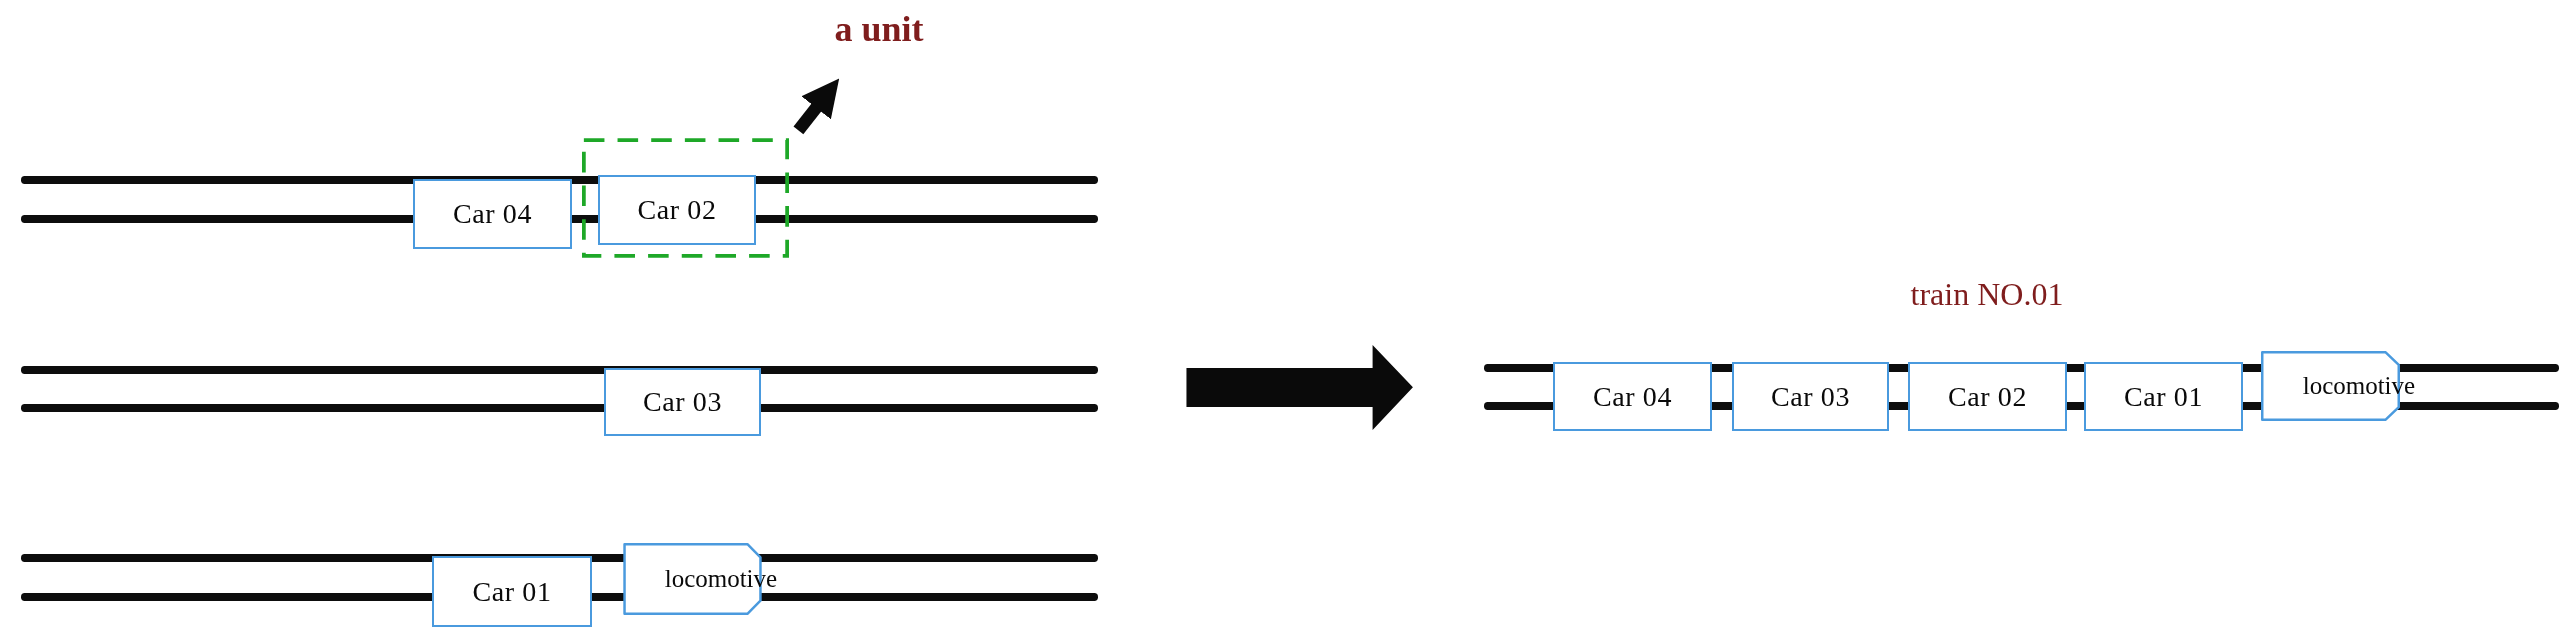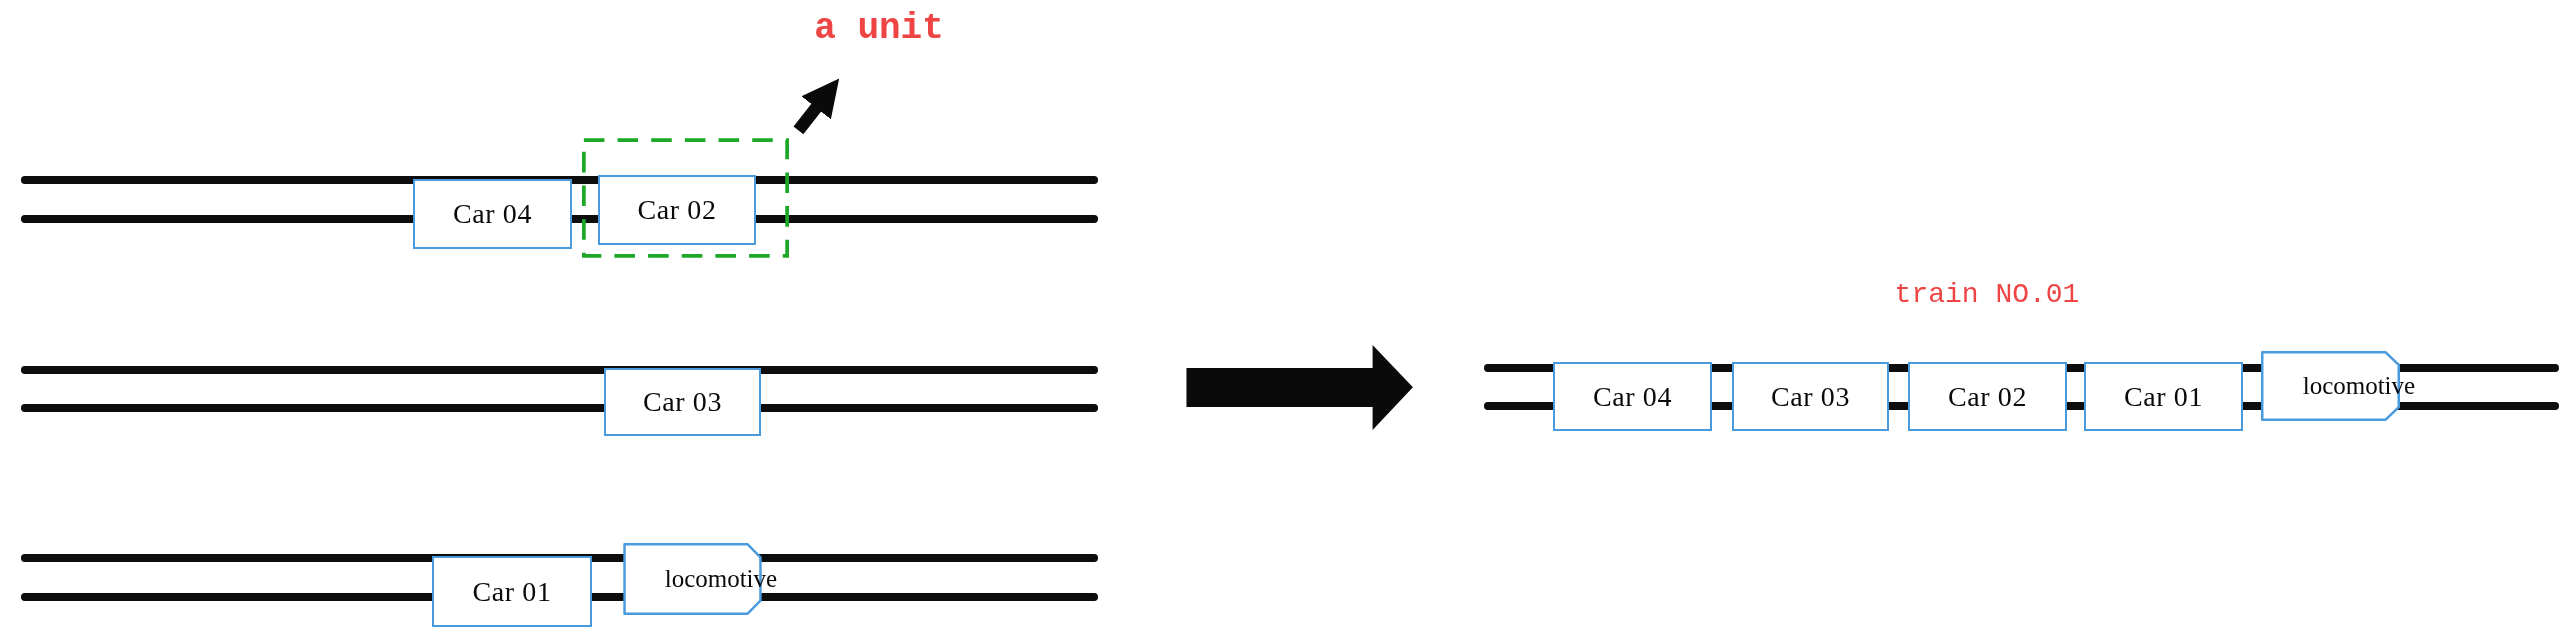--- a/index.html
+++ b/index.html
@@ -31,21 +31,21 @@
   }
   .loco svg{position:absolute;left:0;top:0;}
   .loco .loco-label{
     position:absolute;left:0;top:0;width:92%;height:100%;
     display:flex;align-items:center;justify-content:center;
     font-size:25px;color:#0a0a0a;white-space:nowrap;margin-left:34px;
   }
   .floating-label{
     position:absolute;
     display:flex;align-items:center;justify-content:center;
-    color:#ef4444;text-align:center;white-space:nowrap;font-family:Liberation Mono, monospace;
+    color:#7f1d1d;text-align:center;white-space:nowrap;
   }
   .bold{font-weight:bold;}
   .svg-abs{position:absolute;}
 </style>
 </head>
 <body>
 
 <div class="canvas">
 
   <div class="rail" style="left:20.6px;top:176px;width:1077px;"></div>
@@ -93,21 +93,21 @@
     </defs>
     <line x1="28" y1="118" x2="75" y2="58" stroke="#0a0a0a" stroke-width="20" marker-end="url(#ah)"></line>
   </svg>
 
   <div class="floating-label bold" style="left:804px;top:5px;width:150px;height:47px;font-size:36px;">a unit</div>
 
   <svg class="svg-abs" style="left:1186px;top:345px;" width="228" height="85" viewBox="0 0 366 137">
     <polygon points="0,37 300,37 300,0 365,68 300,137 300,100 0,100" fill="#0a0a0a"></polygon>
   </svg>
 
-  <div class="floating-label" style="left:1875px;top:272px;width:224px;height:45px;font-size:28px;text-align:right;">train NO.01</div>
+  <div class="floating-label" style="left:1875px;top:272px;width:224px;height:45px;font-size:32px;text-align:right;">train NO.01</div>
 
   <div class="car" style="left:1553px;top:350px;width:159px;height:69px;">
     <span>Car 04</span>
   </div>
 
   <div class="car" style="left:1732px;top:350px;width:157px;height:69px;">
     <span>Car 03</span>
   </div>
 
   <div class="car" style="left:1908px;top:350px;width:159px;height:69px;">

